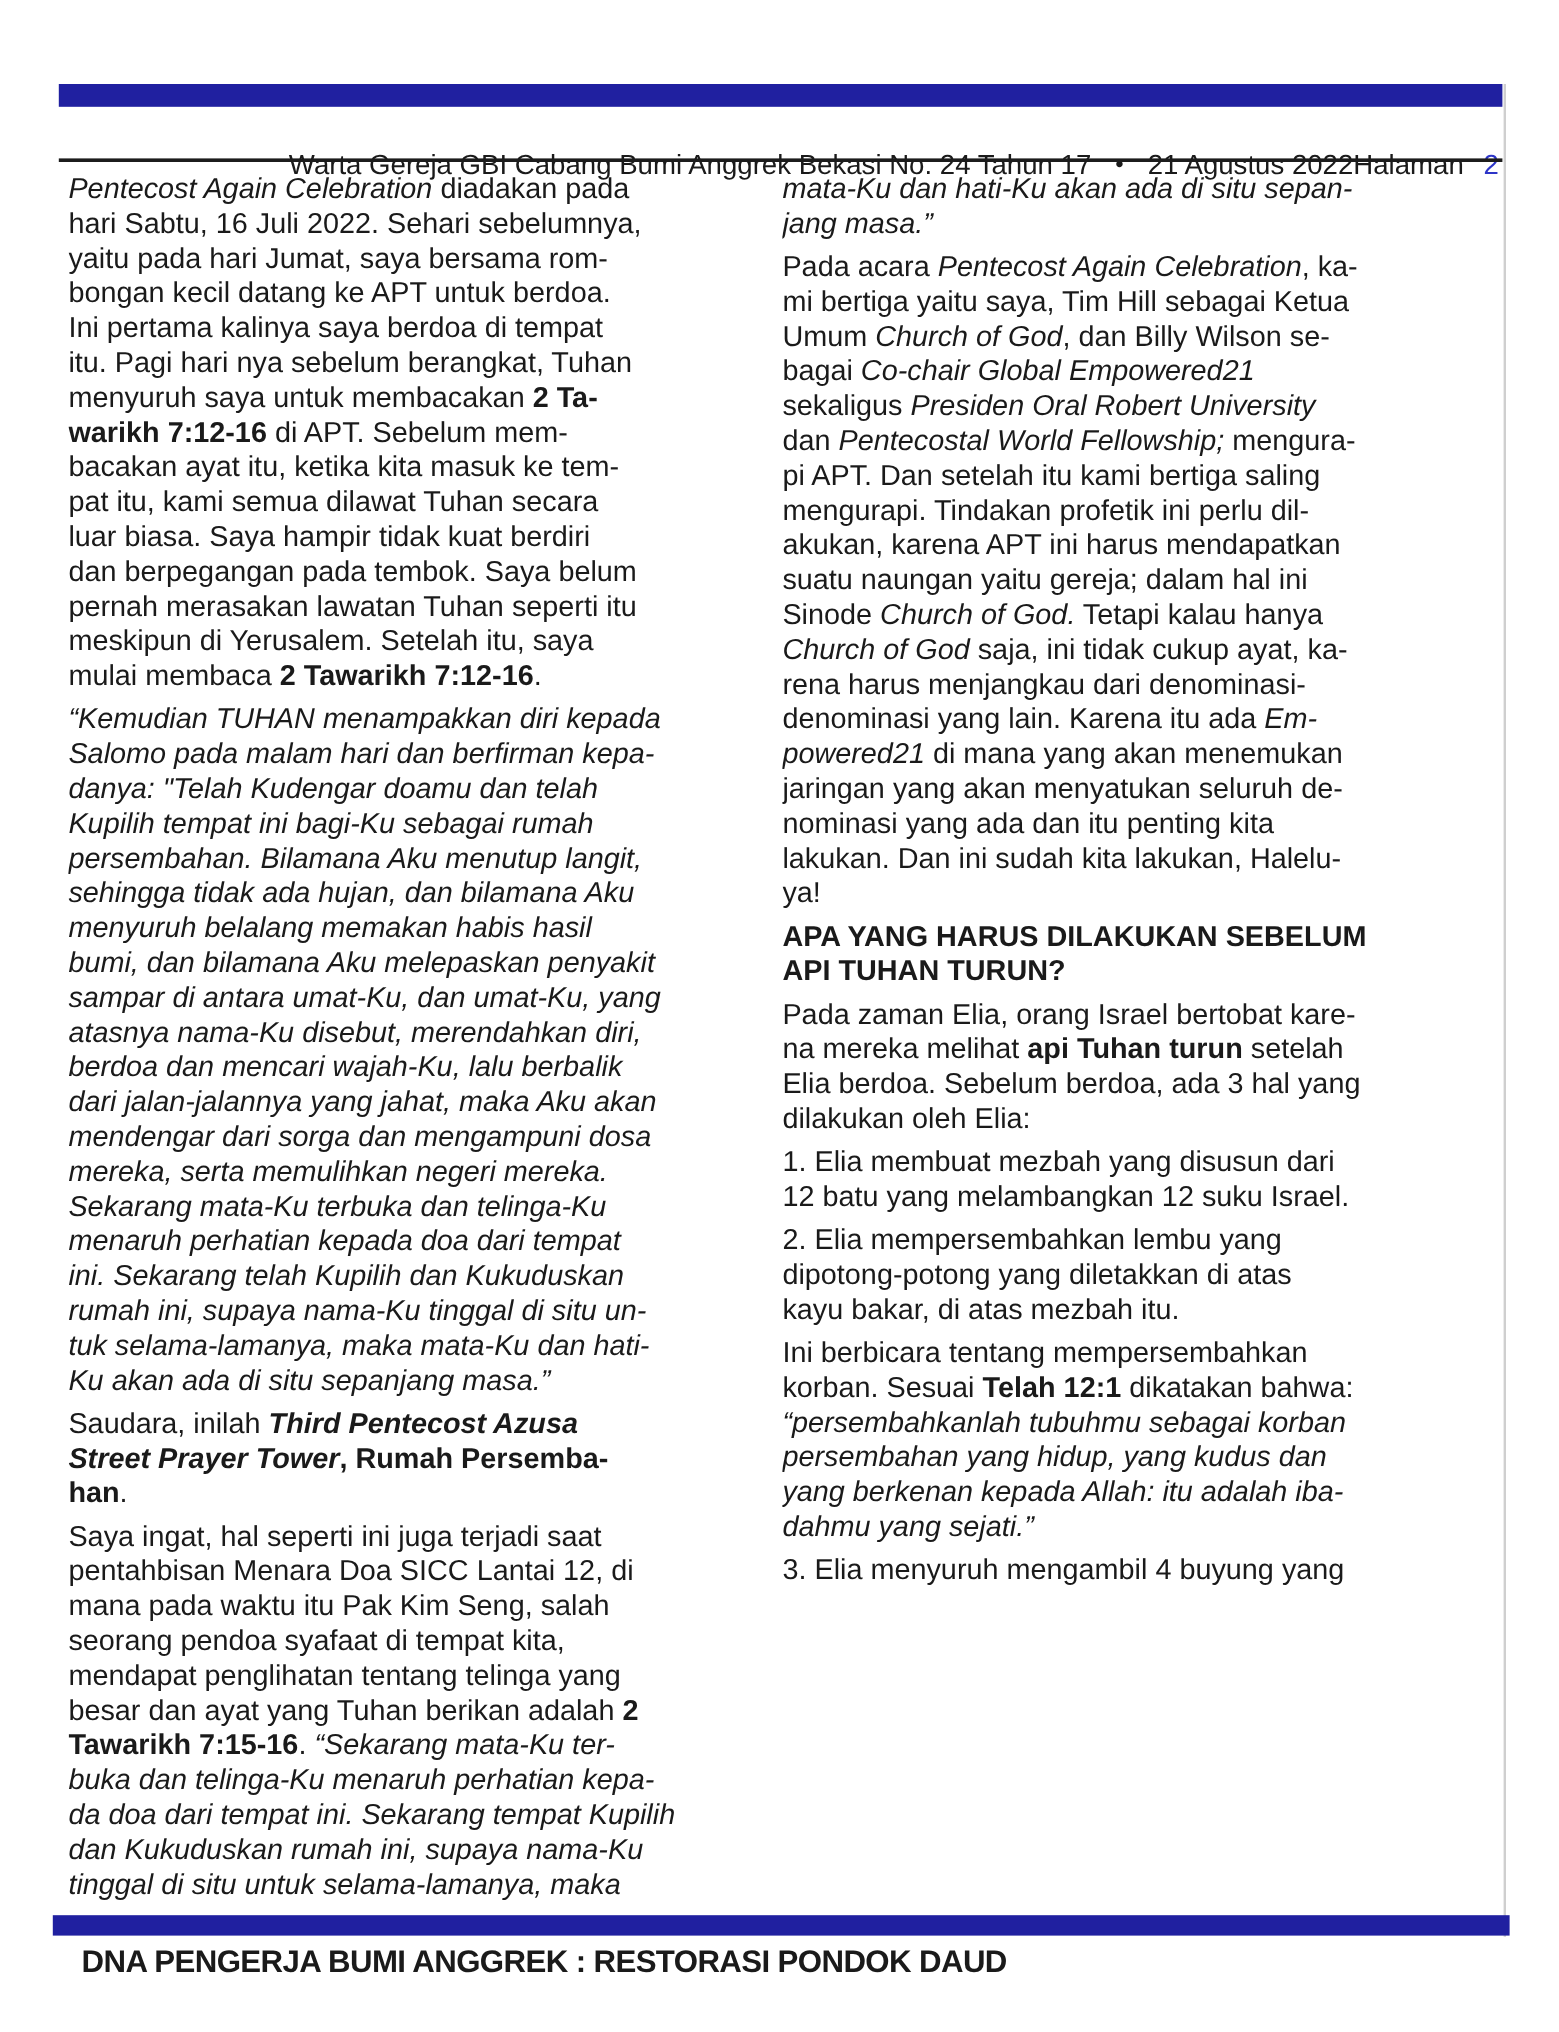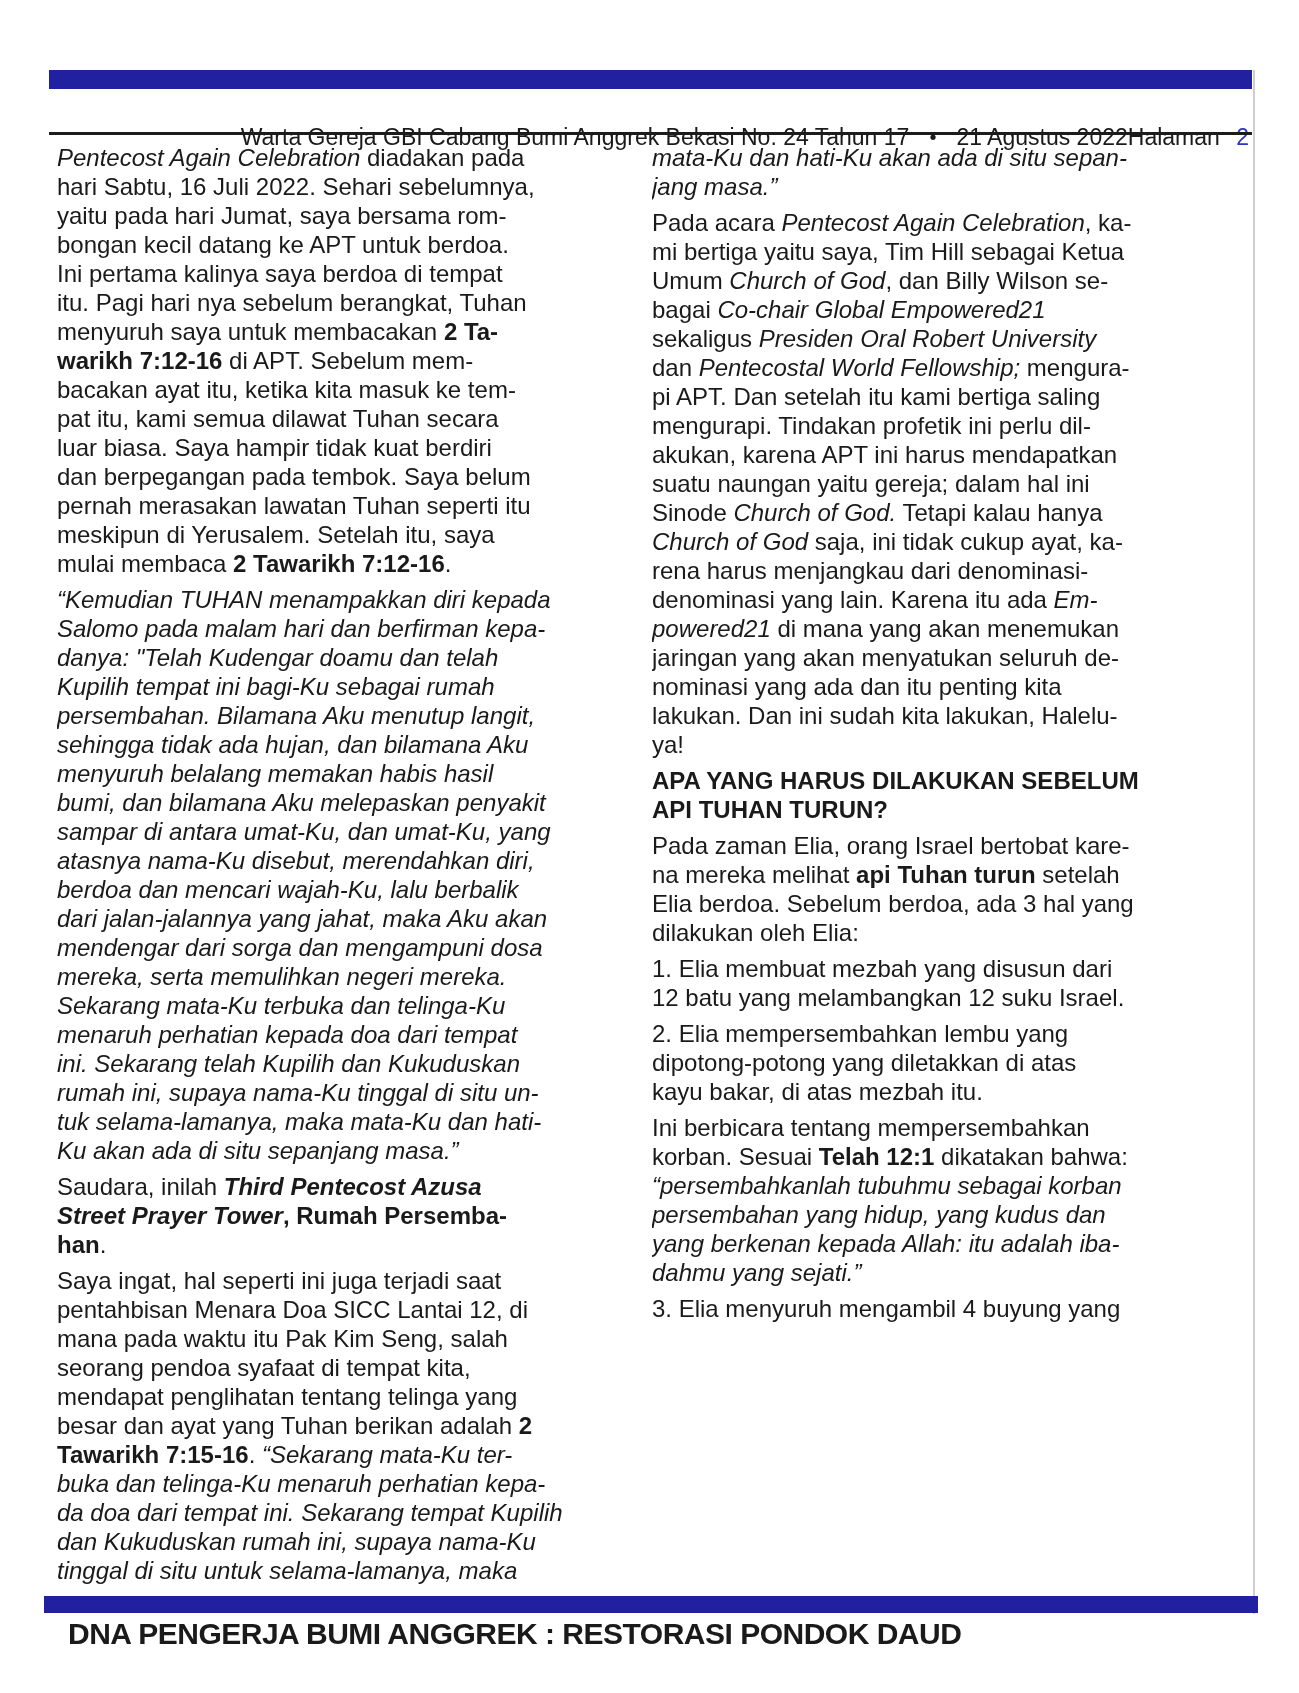--- a/index.html
+++ b/index.html
@@ -16,21 +16,21 @@
   .col{position:absolute;top:143px;font-size:24px;line-height:29px;overflow:hidden;}
   .col-left{left:57px;width:586px;}
   .col-right{left:652px;width:592px;}
   .para{margin:0 0 7px 0;white-space:pre-line;}
   .rn{font-weight:400;font-style:normal;}
   .rb{font-weight:700;}
   .ri{font-style:italic;}
   .rbi{font-weight:700;font-style:italic;}
   .bottombar{position:absolute;left:44px;top:1596px;width:1214px;height:17px;}
   .footer-row{position:absolute;left:68px;top:1615px;width:1180px;
-              font-weight:700;font-size:30px;line-height:38px;letter-spacing:-0.5px;white-space:nowrap;}
+              font-weight:700;font-size:26px;line-height:38px;letter-spacing:-0.5px;white-space:nowrap;}
   .page-number{margin-left:10px;}
 </style>
 </head>
 <body>
 
 <div class="page">
 
   <div class="topbar" style="background: rgb(32, 32, 160);"></div>
 
   <div class="header-row">

